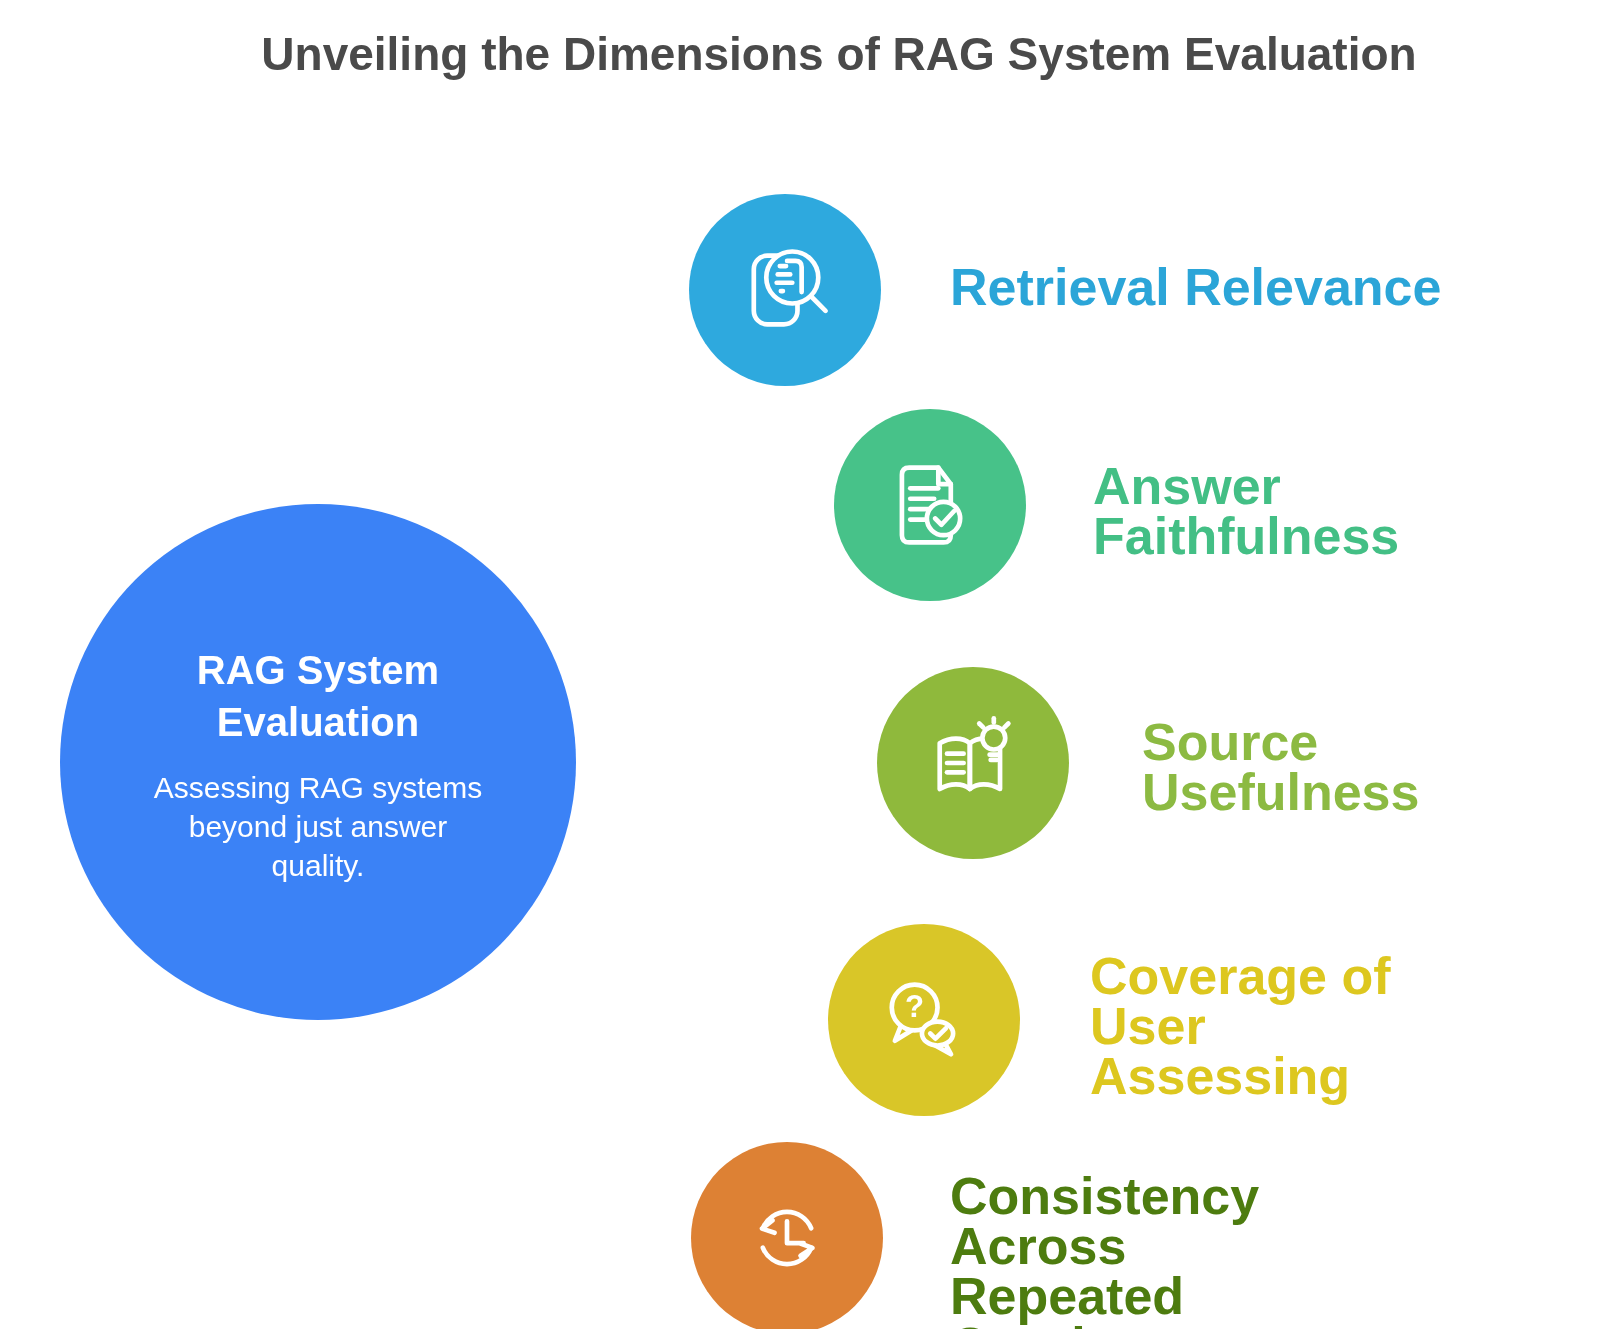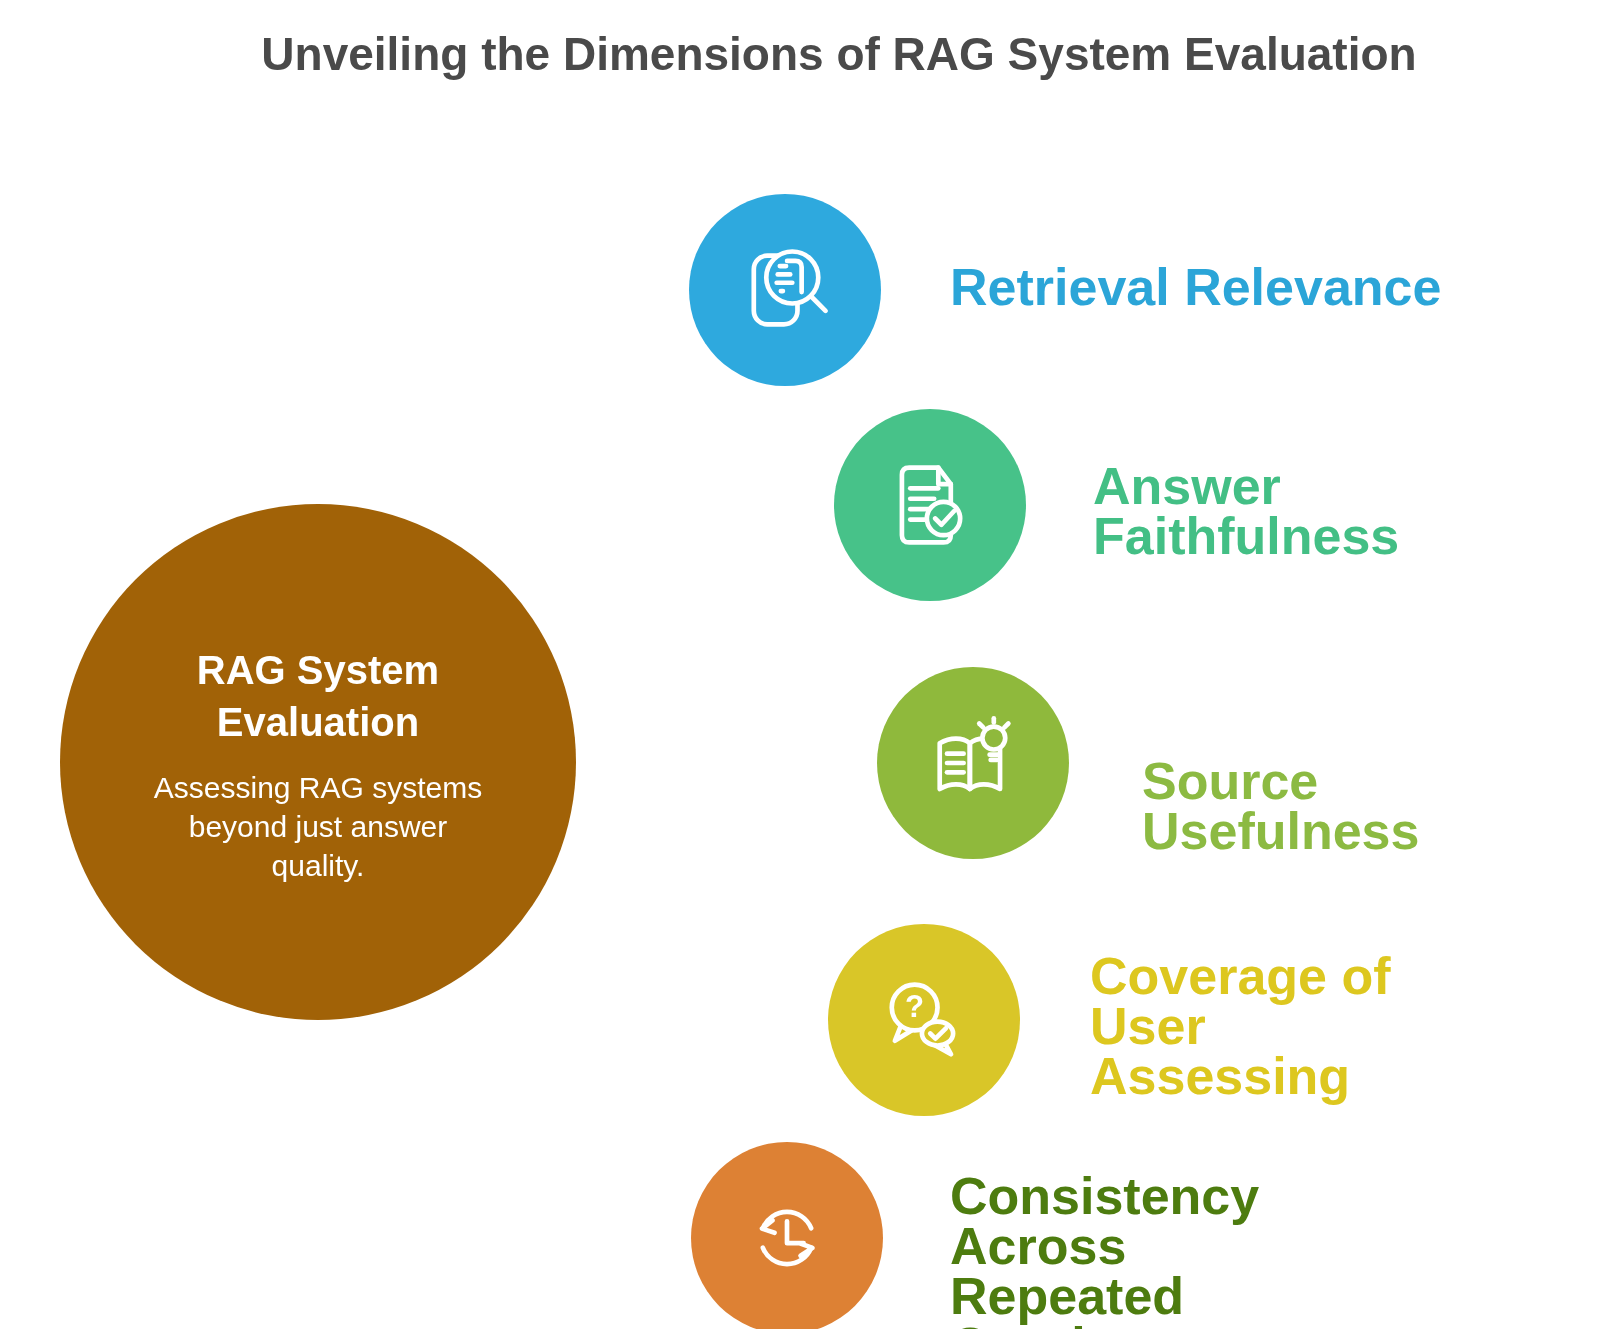--- a/index.html
+++ b/index.html
@@ -51,21 +51,21 @@
     stroke-linecap:round;stroke-linejoin:round;
   }
 </style>
 </head>
 <body>
 
 <div class="canvas">
 
   <div class="title" style="color: rgb(74, 74, 74);">Unveiling the Dimensions of RAG System Evaluation</div>
 
-  <div class="hub" style="background-color: #a16207; color: rgb(169, 169, 169);">
+  <div class="hub" style="background-color: #3b82f6; color: rgb(169, 169, 169);">
     <div class="hub-content" style="color: rgb(255, 255, 255);">
       <div class="hub-heading">RAG System Evaluation</div>
       <div class="hub-desc">Assessing RAG systems beyond just answer quality.</div>
     </div>
   </div>
 
   <div class="dim-circle" style="left: 689px; top: 194px; background-color: rgb(46, 169, 222); color: rgb(46, 169, 222);">
     <svg width="104" height="104" viewBox="0 0 100 100">
       <g class="icon-stroke">
         <rect x="20" y="17" width="42" height="66" rx="13"></rect>
@@ -107,21 +107,21 @@
         <line x1="25" y1="59" x2="41" y2="59"></line>
         <circle cx="70" cy="26" r="11" fill="currentColor"></circle>
         <line x1="66" y1="42" x2="74" y2="42"></line>
         <line x1="67" y1="47" x2="73" y2="47"></line>
         <line x1="56" y1="12" x2="60" y2="16"></line>
         <line x1="70" y1="7" x2="70" y2="11"></line>
         <line x1="84" y1="12" x2="80" y2="16"></line>
       </g>
     </svg>
   </div>
-  <div class="dim-label" style="left: 1142px; top: 806px; color: rgb(140, 186, 66);">Source Usefulness</div>
+  <div class="dim-label" style="left: 1142px; top: 767px; color: rgb(140, 186, 66);">Source Usefulness</div>
 
   <div class="dim-circle" style="left: 828px; top: 924px; background-color: rgb(217, 198, 40); color: rgb(217, 198, 40);">
     <svg width="104" height="104" viewBox="0 0 100 100">
       <g class="icon-stroke">
         <path d="M28 55 L22 70 L38 60"></path>
         <circle cx="41" cy="38" r="22" fill="currentColor"></circle>
         <text x="41" y="47" text-anchor="middle" font-size="30" font-weight="bold" fill="#ffffff" stroke="none" font-family="Liberation Sans, sans-serif">?</text>
         <path d="M70 72 L76 83 L60 74"></path>
         <ellipse cx="63" cy="63" rx="15" ry="11.5" fill="currentColor"></ellipse>
         <path d="M56 63 l5 5 l10 -10"></path>

